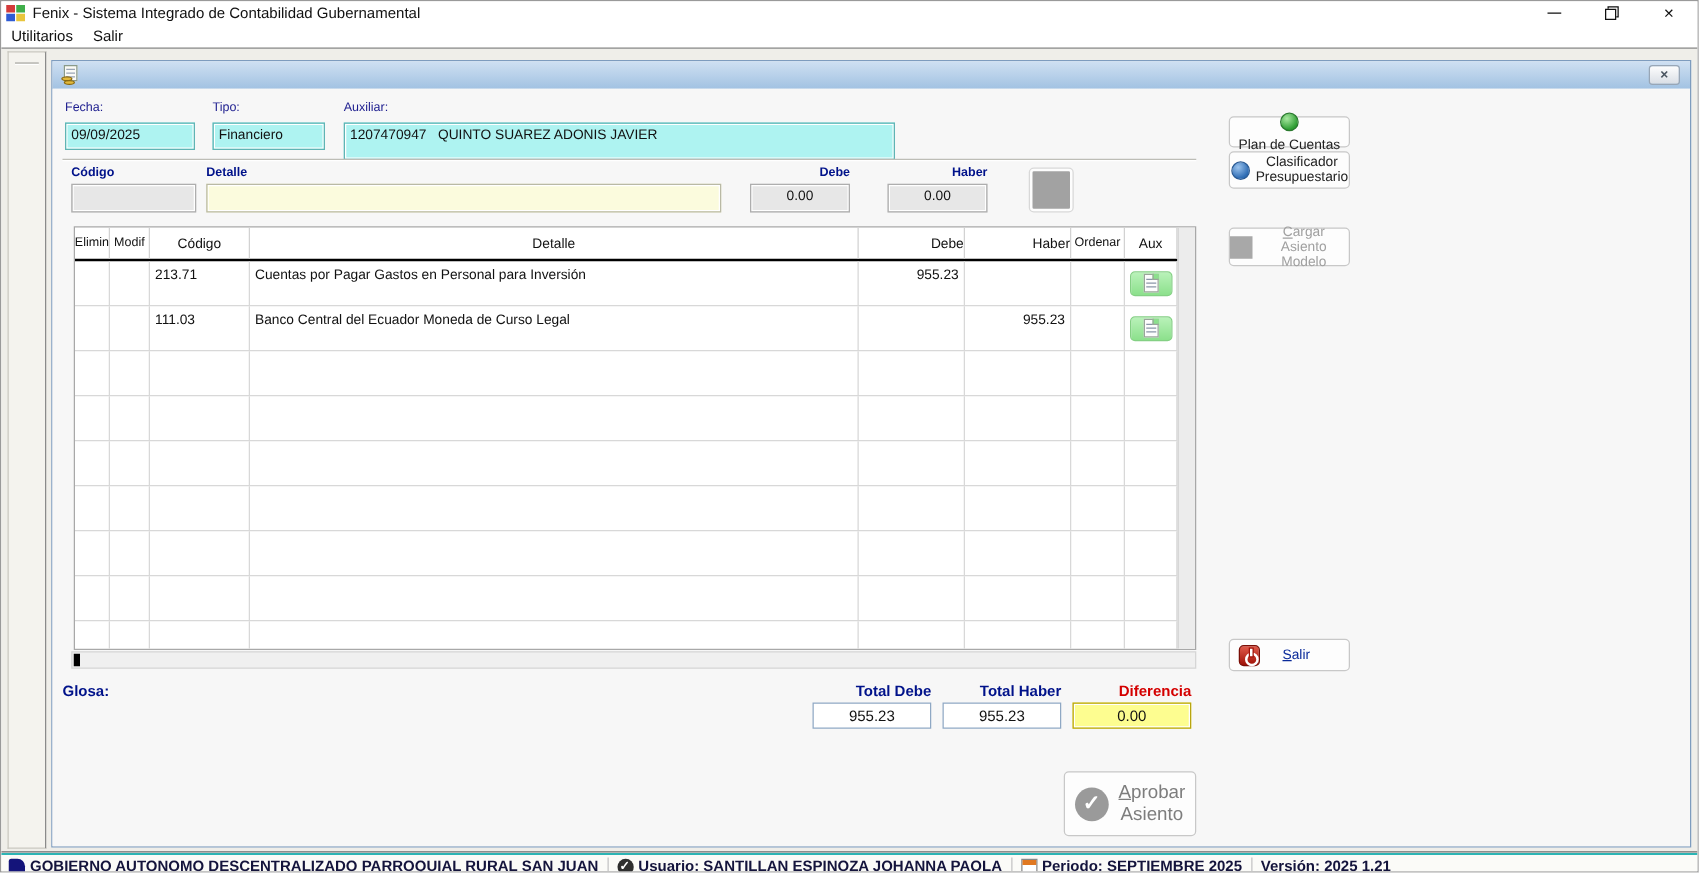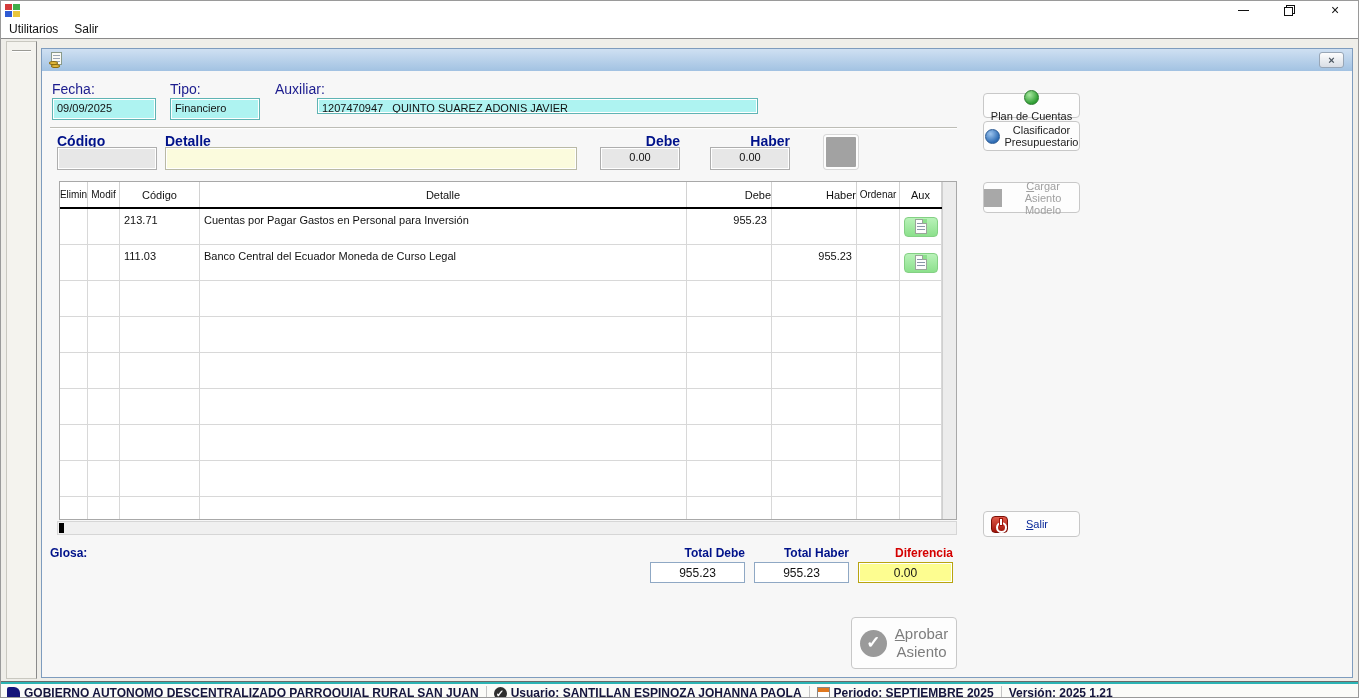--- a/index.html
+++ b/index.html
@@ -40,21 +40,21 @@
   .doc-coins-icon { position:relative; width:16px; height:16px; margin-left:7px; }
   .doc-coins-icon .doc { position:absolute; left:2px; top:0; width:11px; height:13px; background:#fbfbf6; border:1px solid #8a9a8a; }
   .doc-coins-icon .doc i { display:block; height:1px; background:#9aa5b5; margin:2px 1px 0 1px; }
   .doc-coins-icon .coin { position:absolute; width:9px; height:4px; background:#e2b93c; border:1px solid #8a6a10; border-radius:50%; }
   .doc-coins-icon .coin.c1 { left:0; bottom:3px; }
   .doc-coins-icon .coin.c2 { left:2px; bottom:0; }
   .child-close { position:absolute; right:8px; top:3px; width:25px; height:16px; background:linear-gradient(#fdfdfd,#d9dee5); border:1px solid #98a6b6; border-radius:3px; font-size:11px; font-weight:bold; color:#4a5560; display:flex; align-items:center; justify-content:center; line-height:1; }
   .child-body { position:absolute; left:0; top:22px; width:1310px; height:606px; background:#f7f7f7; }
 
   
-  .lbl { position:absolute; font-size:14px; color:#1c1c8e; }
+  .lbl { position:absolute; font-size:10px; color:#1c1c8e; }
   .lbl.b { font-weight:bold; color:#00128a; }
   .lbl.red { color:#d40000; font-weight:bold; }
   .field { position:absolute; font-size:11px; color:#111; padding:3px 4px 0 4px; white-space:pre; overflow:hidden; }
   .f-cyan { background:#aef3f1; border:1px solid #5fb4b4; box-shadow:0 0 0 1px #ffffff inset; }
   .f-gray { background:#e7e7e7; border:1px solid #aeaeae; box-shadow:0 0 0 1px #ffffff inset; }
   .f-yellowpale { background:#fbfbdd; border:1px solid #b9b9a5; box-shadow:0 0 0 1px #ffffff inset; }
   .f-white { background:#ffffff; border:1px solid #8fa8c4; box-shadow:0 0 0 1px #ffffff inset; }
   .f-yellow { background:#fdfd90; border:1px solid #b8a410; box-shadow:0 0 0 1px #ffffff inset; }
   .num { text-align:center; }
   .sep { position:absolute; height:2px; border-top:1px solid #bdbdb6; border-bottom:1px solid #ffffff; }
@@ -116,20 +116,21 @@
 
 <div class="app">
 
   <div class="titlebar">
     <span class="app-icon">
       <span class="q q1"></span>
         <span class="q q2"></span>
         <span class="q q3"></span>
         <span class="q q4"></span>
     </span>
+    <span class="title-text">Fenix - Sistema Integrado de Contabilidad Gubernamental</span>
     <span class="win-controls">
       <span class="win-btn">
           <span class="glyph-min"></span>
         </span>
       <span class="win-btn">
           <span class="glyph-restore"></span>
         </span>
       <span class="win-btn">
           <span class="glyph-close">×</span>
         </span>
@@ -160,21 +161,21 @@
         <span class="child-close">×</span>
       </div>
 
       <div class="child-body">
 
         <span class="lbl" style="left:10px; top:10px;">Fecha:</span>
         <span class="field f-cyan" style="left:10px; top:27px; width:104px; height:22px;">09/09/2025</span>
         <span class="lbl" style="left:128px; top:10px;">Tipo:</span>
         <span class="field f-cyan" style="left:128px; top:27px; width:90px; height:22px;">Financiero</span>
         <span class="lbl" style="left:233px; top:10px;">Auxiliar:</span>
-        <span class="field f-cyan" style="left:233px; top:27px; width:441px; height:16px;margin-left:42px;">1207470947   QUINTO SUAREZ ADONIS JAVIER</span>
+        <span class="field f-cyan" style="left:233px; top:27px; width:441px; height:30px;">1207470947   QUINTO SUAREZ ADONIS JAVIER</span>
 
         <div class="sep" style="left:8px; top:56px; width:907px;"></div>
 
         <span class="lbl b" style="left:15px; top:62px;">Código</span>
         <span class="field f-gray" style="left:15px; top:76px; width:100px; height:23px;"></span>
         <span class="lbl b" style="left:123px; top:62px;">Detalle</span>
         <span class="field f-yellowpale" style="left:123px; top:76px; width:412px; height:23px;"></span>
         <span class="lbl b" style="left:558px; top:62px; width:80px; text-align:right;">Debe</span>
         <span class="field f-gray num" style="left:558px; top:76px; width:80px; height:23px;">0.00</span>
         <span class="lbl b" style="left:668px; top:62px; width:80px; text-align:right;">Haber</span>

